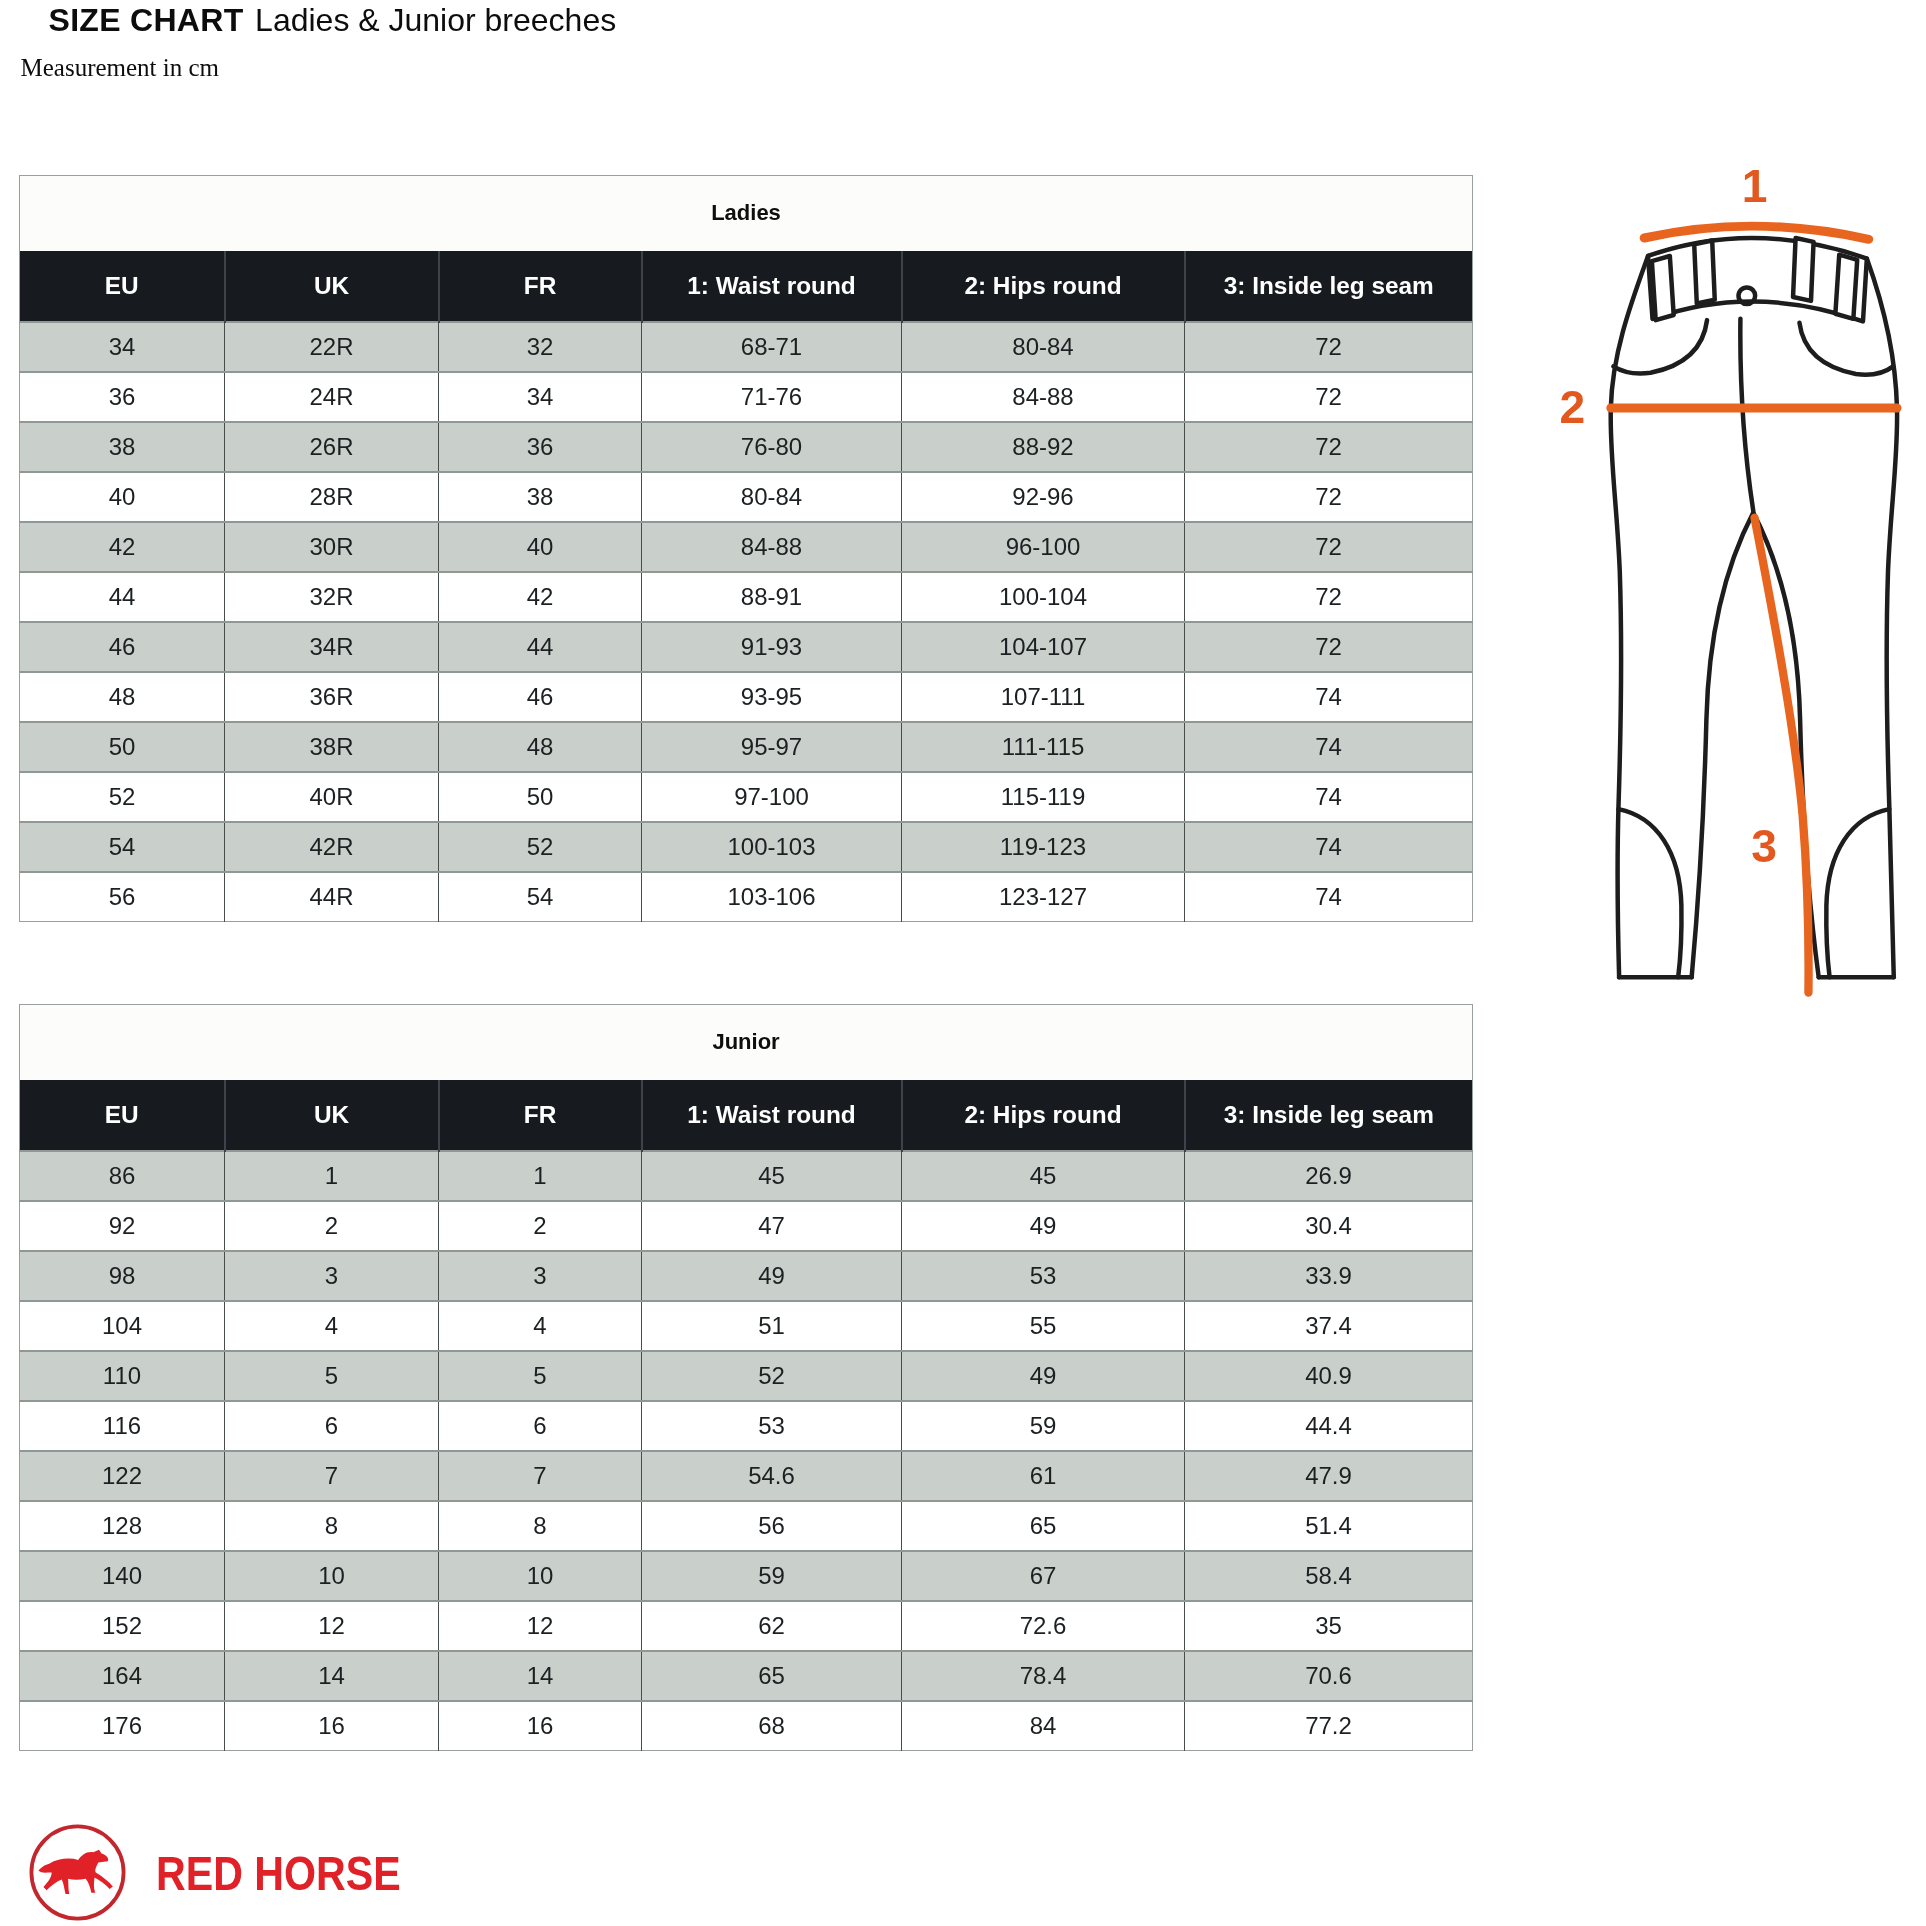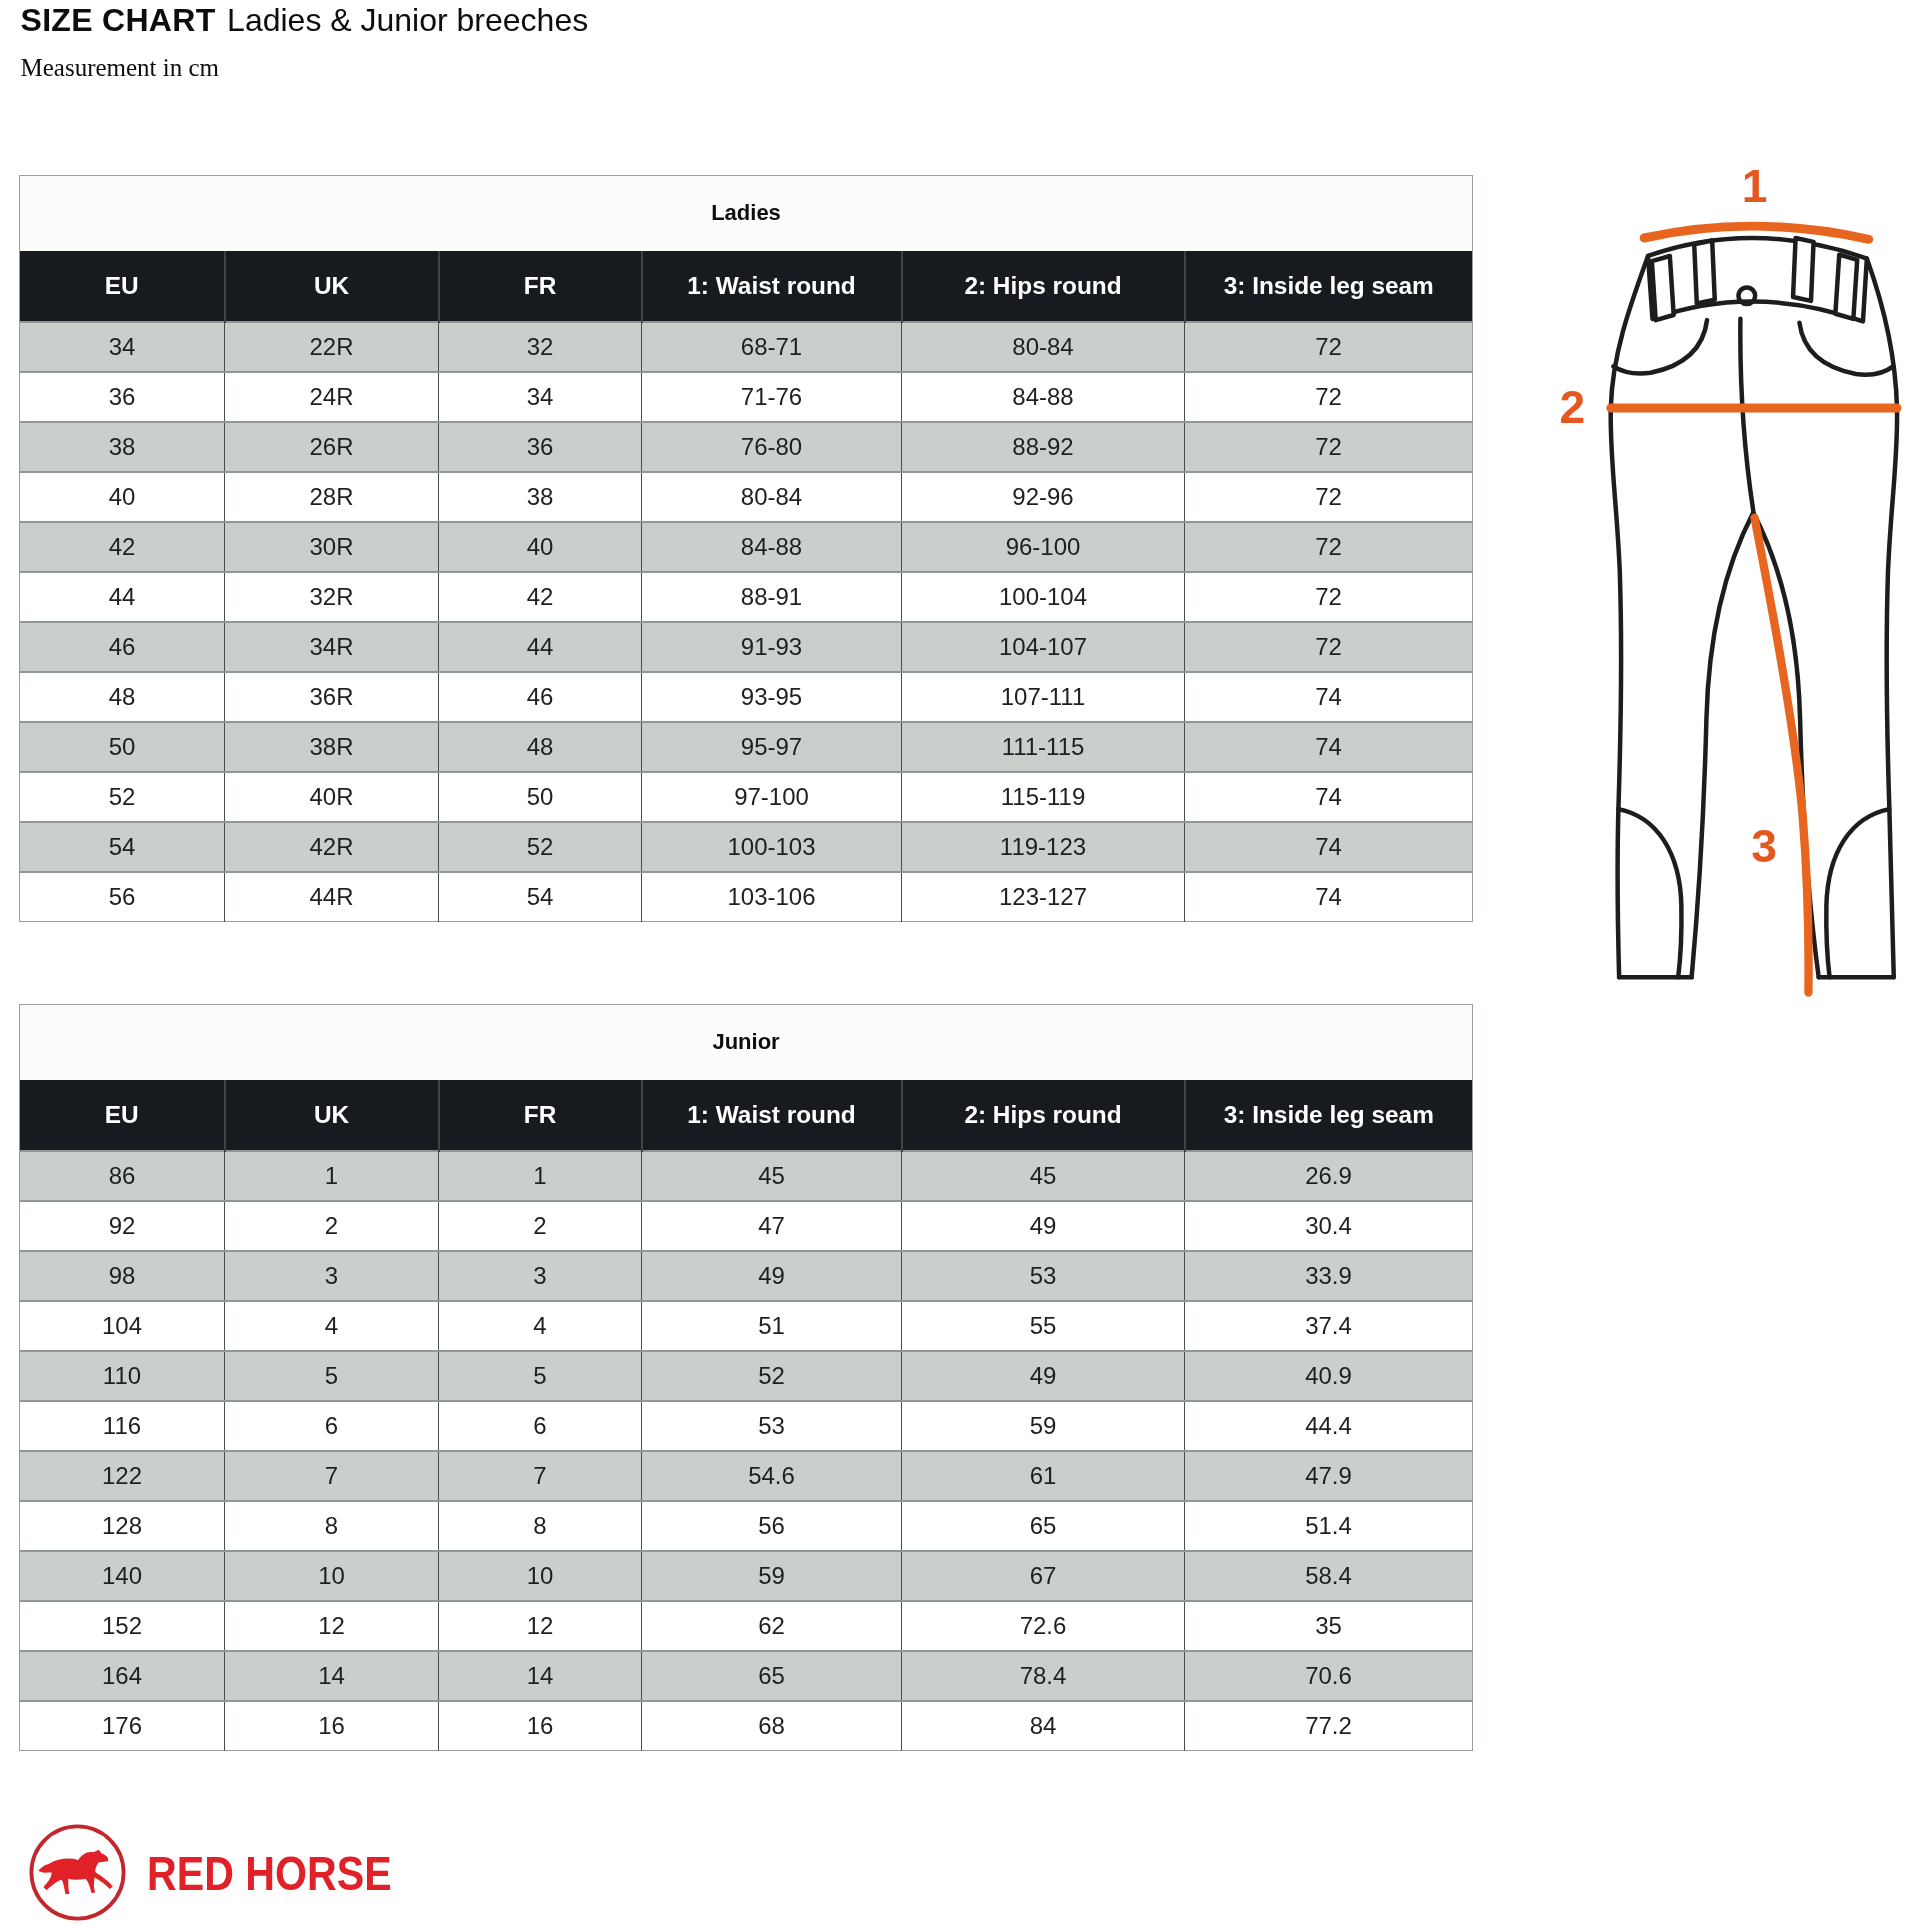--- a/index.html
+++ b/index.html
@@ -7,21 +7,21 @@
   body {
     width:1926px; height:1926px;
     font-family:"Liberation Sans", sans-serif;
     color:#111;
   }
   #page { position:relative; width:1926px; height:1926px; background:#fff; overflow:hidden; }
 
   
   .page-header { position:absolute; left:20.5px; top:3.9px; }
   .title-line { font-size:32px; line-height:1.0; color:#0d0d0d; }
-  .title-line .t-bold { font-weight:bold; letter-spacing:0.3px; }
+  .title-line .t-bold { font-weight:bold; letter-spacing:0.3px;margin-left:28px; }
   .title-line .t-rest { font-weight:normal; margin-left:11.6px; }
   .subtitle { margin-top:18px; font-size:25px; font-weight:normal; color:#0d0d0d;font-family:Liberation Serif, serif; }
 
   
   .size-table-wrap { position:absolute; left:19px; width:1454px; }
   .size-table-wrap.ladies { top:175px; }
   .size-table-wrap.junior { top:1004px; }
 
   table.size-table {
     width:100%; border-collapse:collapse; table-layout:fixed;
@@ -49,21 +49,21 @@
 
   
   .diagram { position:absolute; left:1554px; top:161px; width:360px; height:847px; }
   .diagram svg { width:100%; height:100%; display:block; }
   .outline { fill:none; stroke:#1d1d1d; stroke-width:7; stroke-linecap:round; stroke-linejoin:round; }
   .outline-fill { fill:#ffffff; stroke:#1d1d1d; stroke-width:7; stroke-linejoin:round; }
   .measure { fill:none; stroke:#e8651f; stroke-width:14; stroke-linecap:round; }
   .measure-label { fill:#e2581f; font-family:"Liberation Sans", sans-serif; font-size:72px; font-weight:bold; text-anchor:middle; }
 
   
-  .brand-logo { position:absolute; left:27px; top:1822px; display:flex; align-items:center; gap:19px; }
+  .brand-logo { position:absolute; left:27px; top:1822px; display:flex; align-items:center; gap:28px; }
   .brand-logo svg { width:101px; height:101px; display:block; }
   .brand-name {
     font-size:49px; font-weight:bold; color:#e02127;
     letter-spacing:0px; display:inline-block;
     transform:scaleX(0.84); transform-origin:left center; white-space:nowrap;
   }
 </style>
 </head>
 <body>
 

